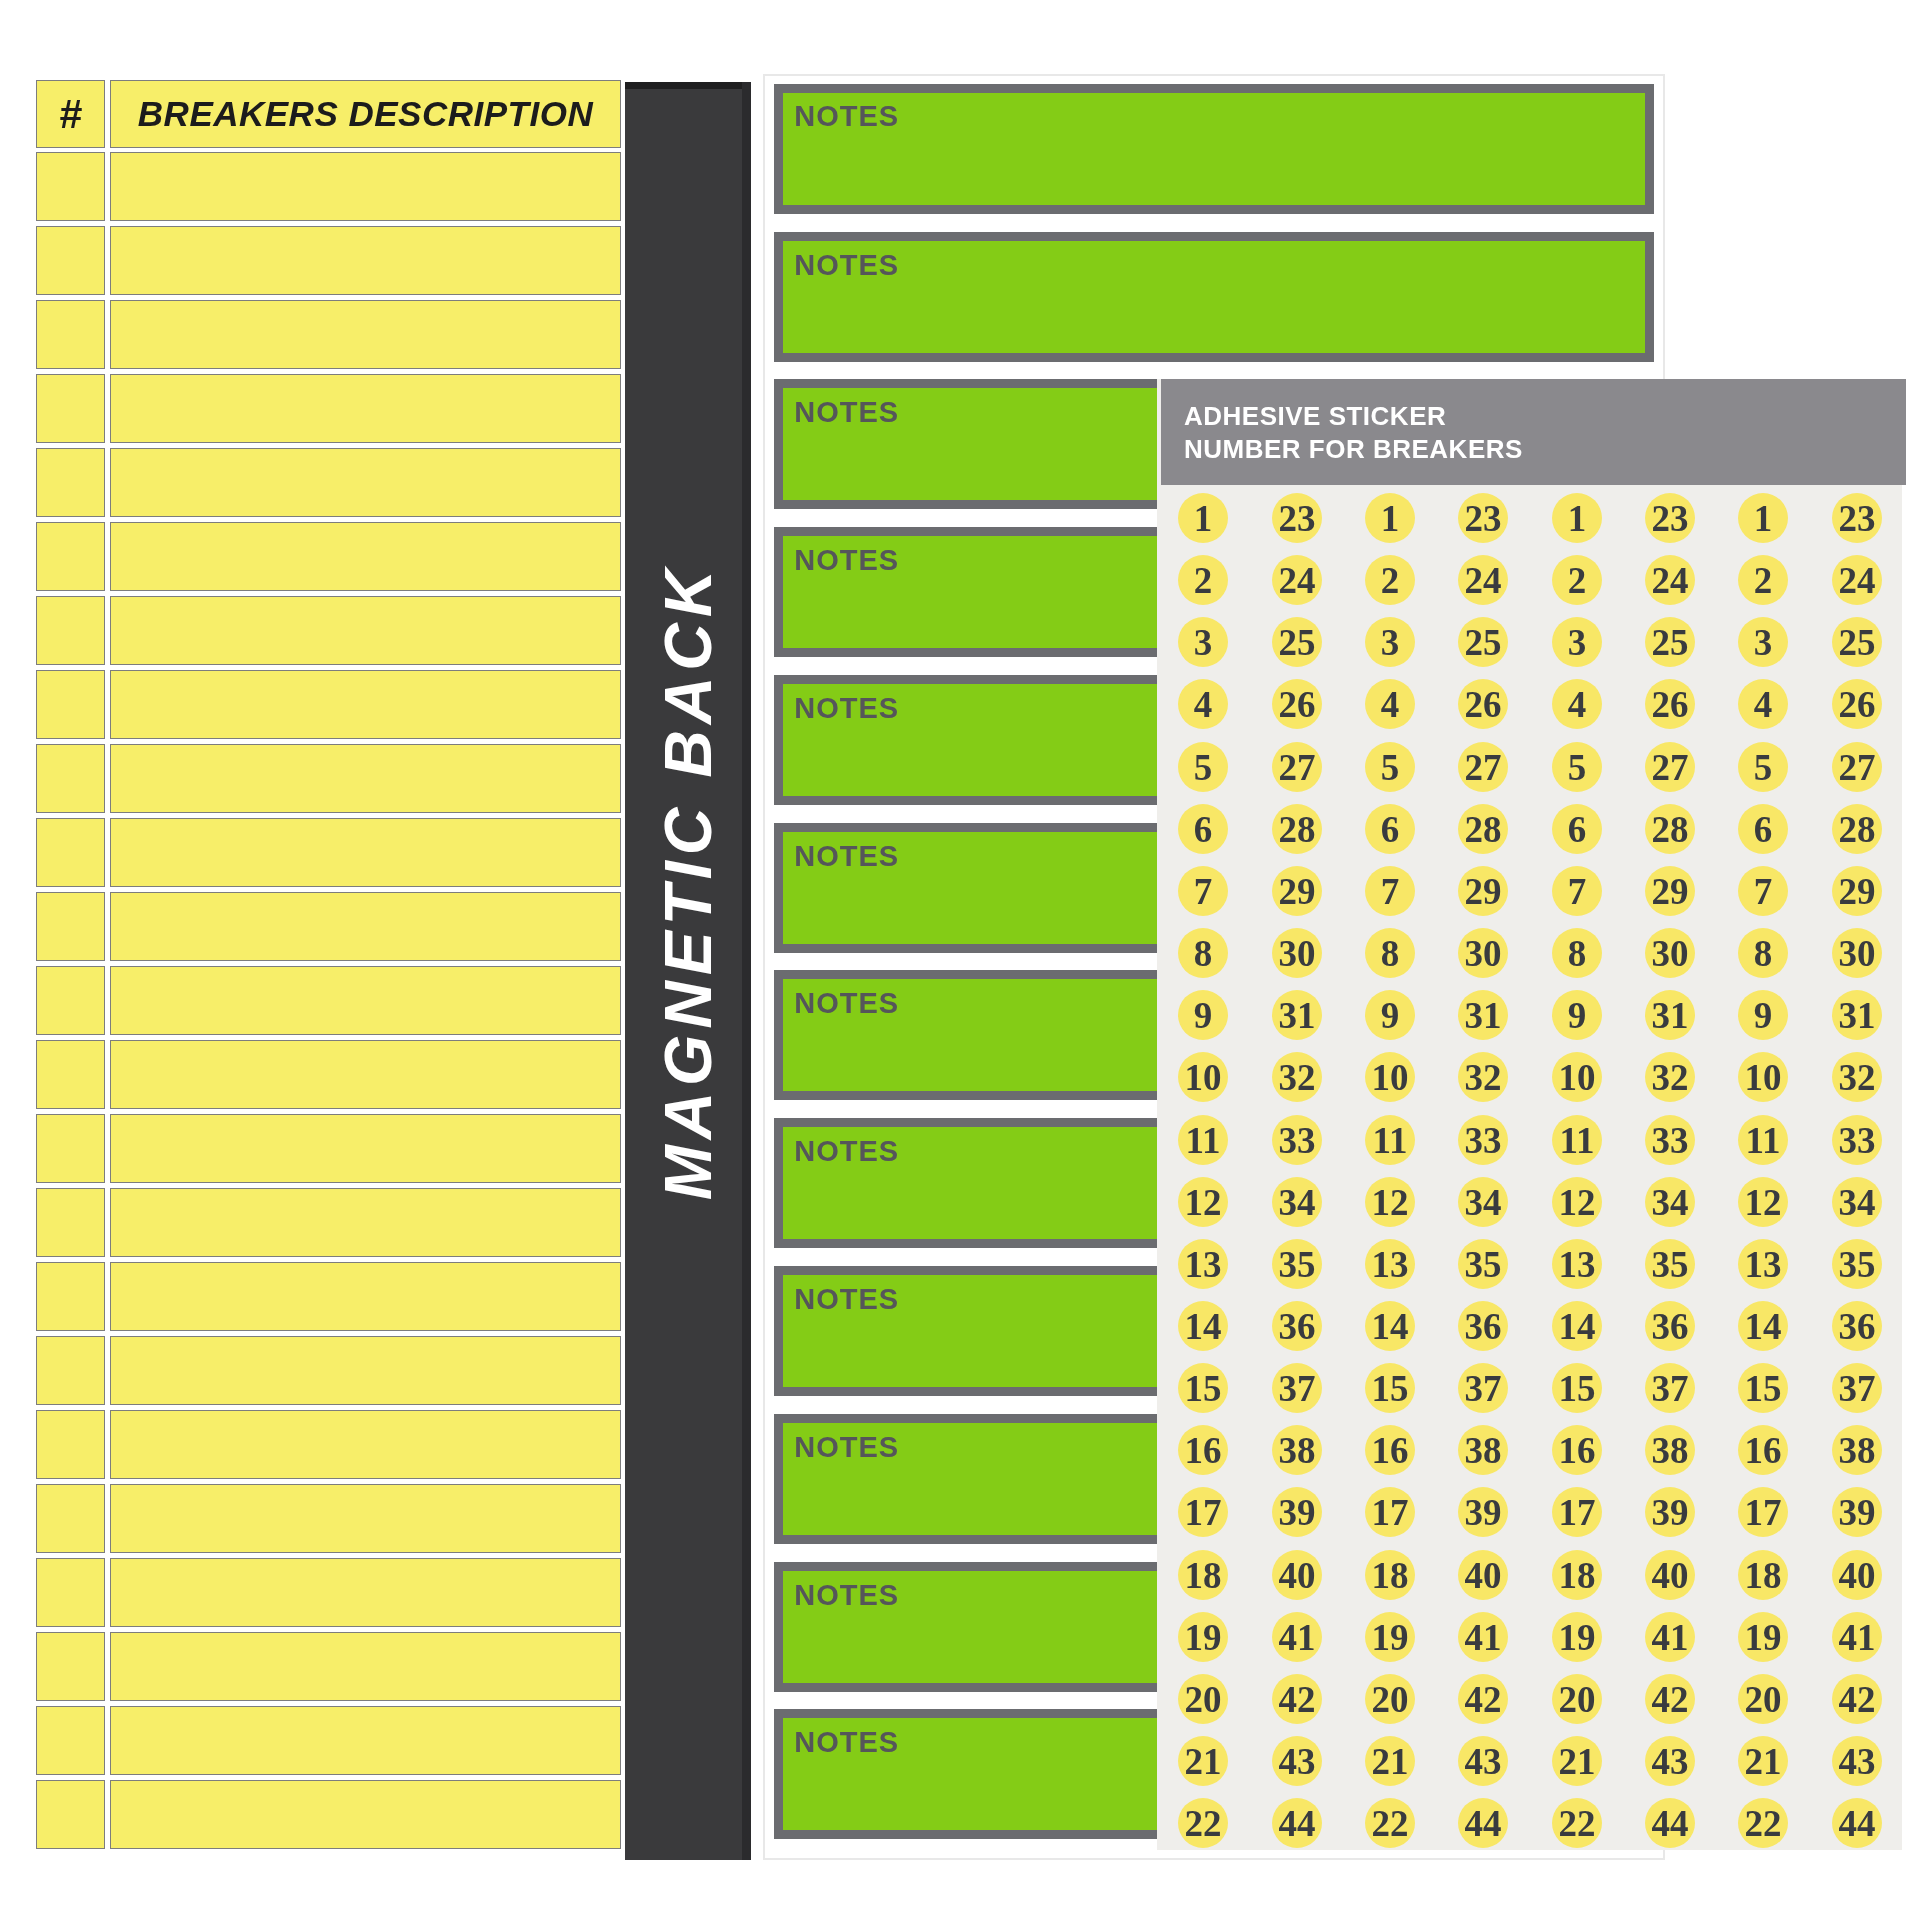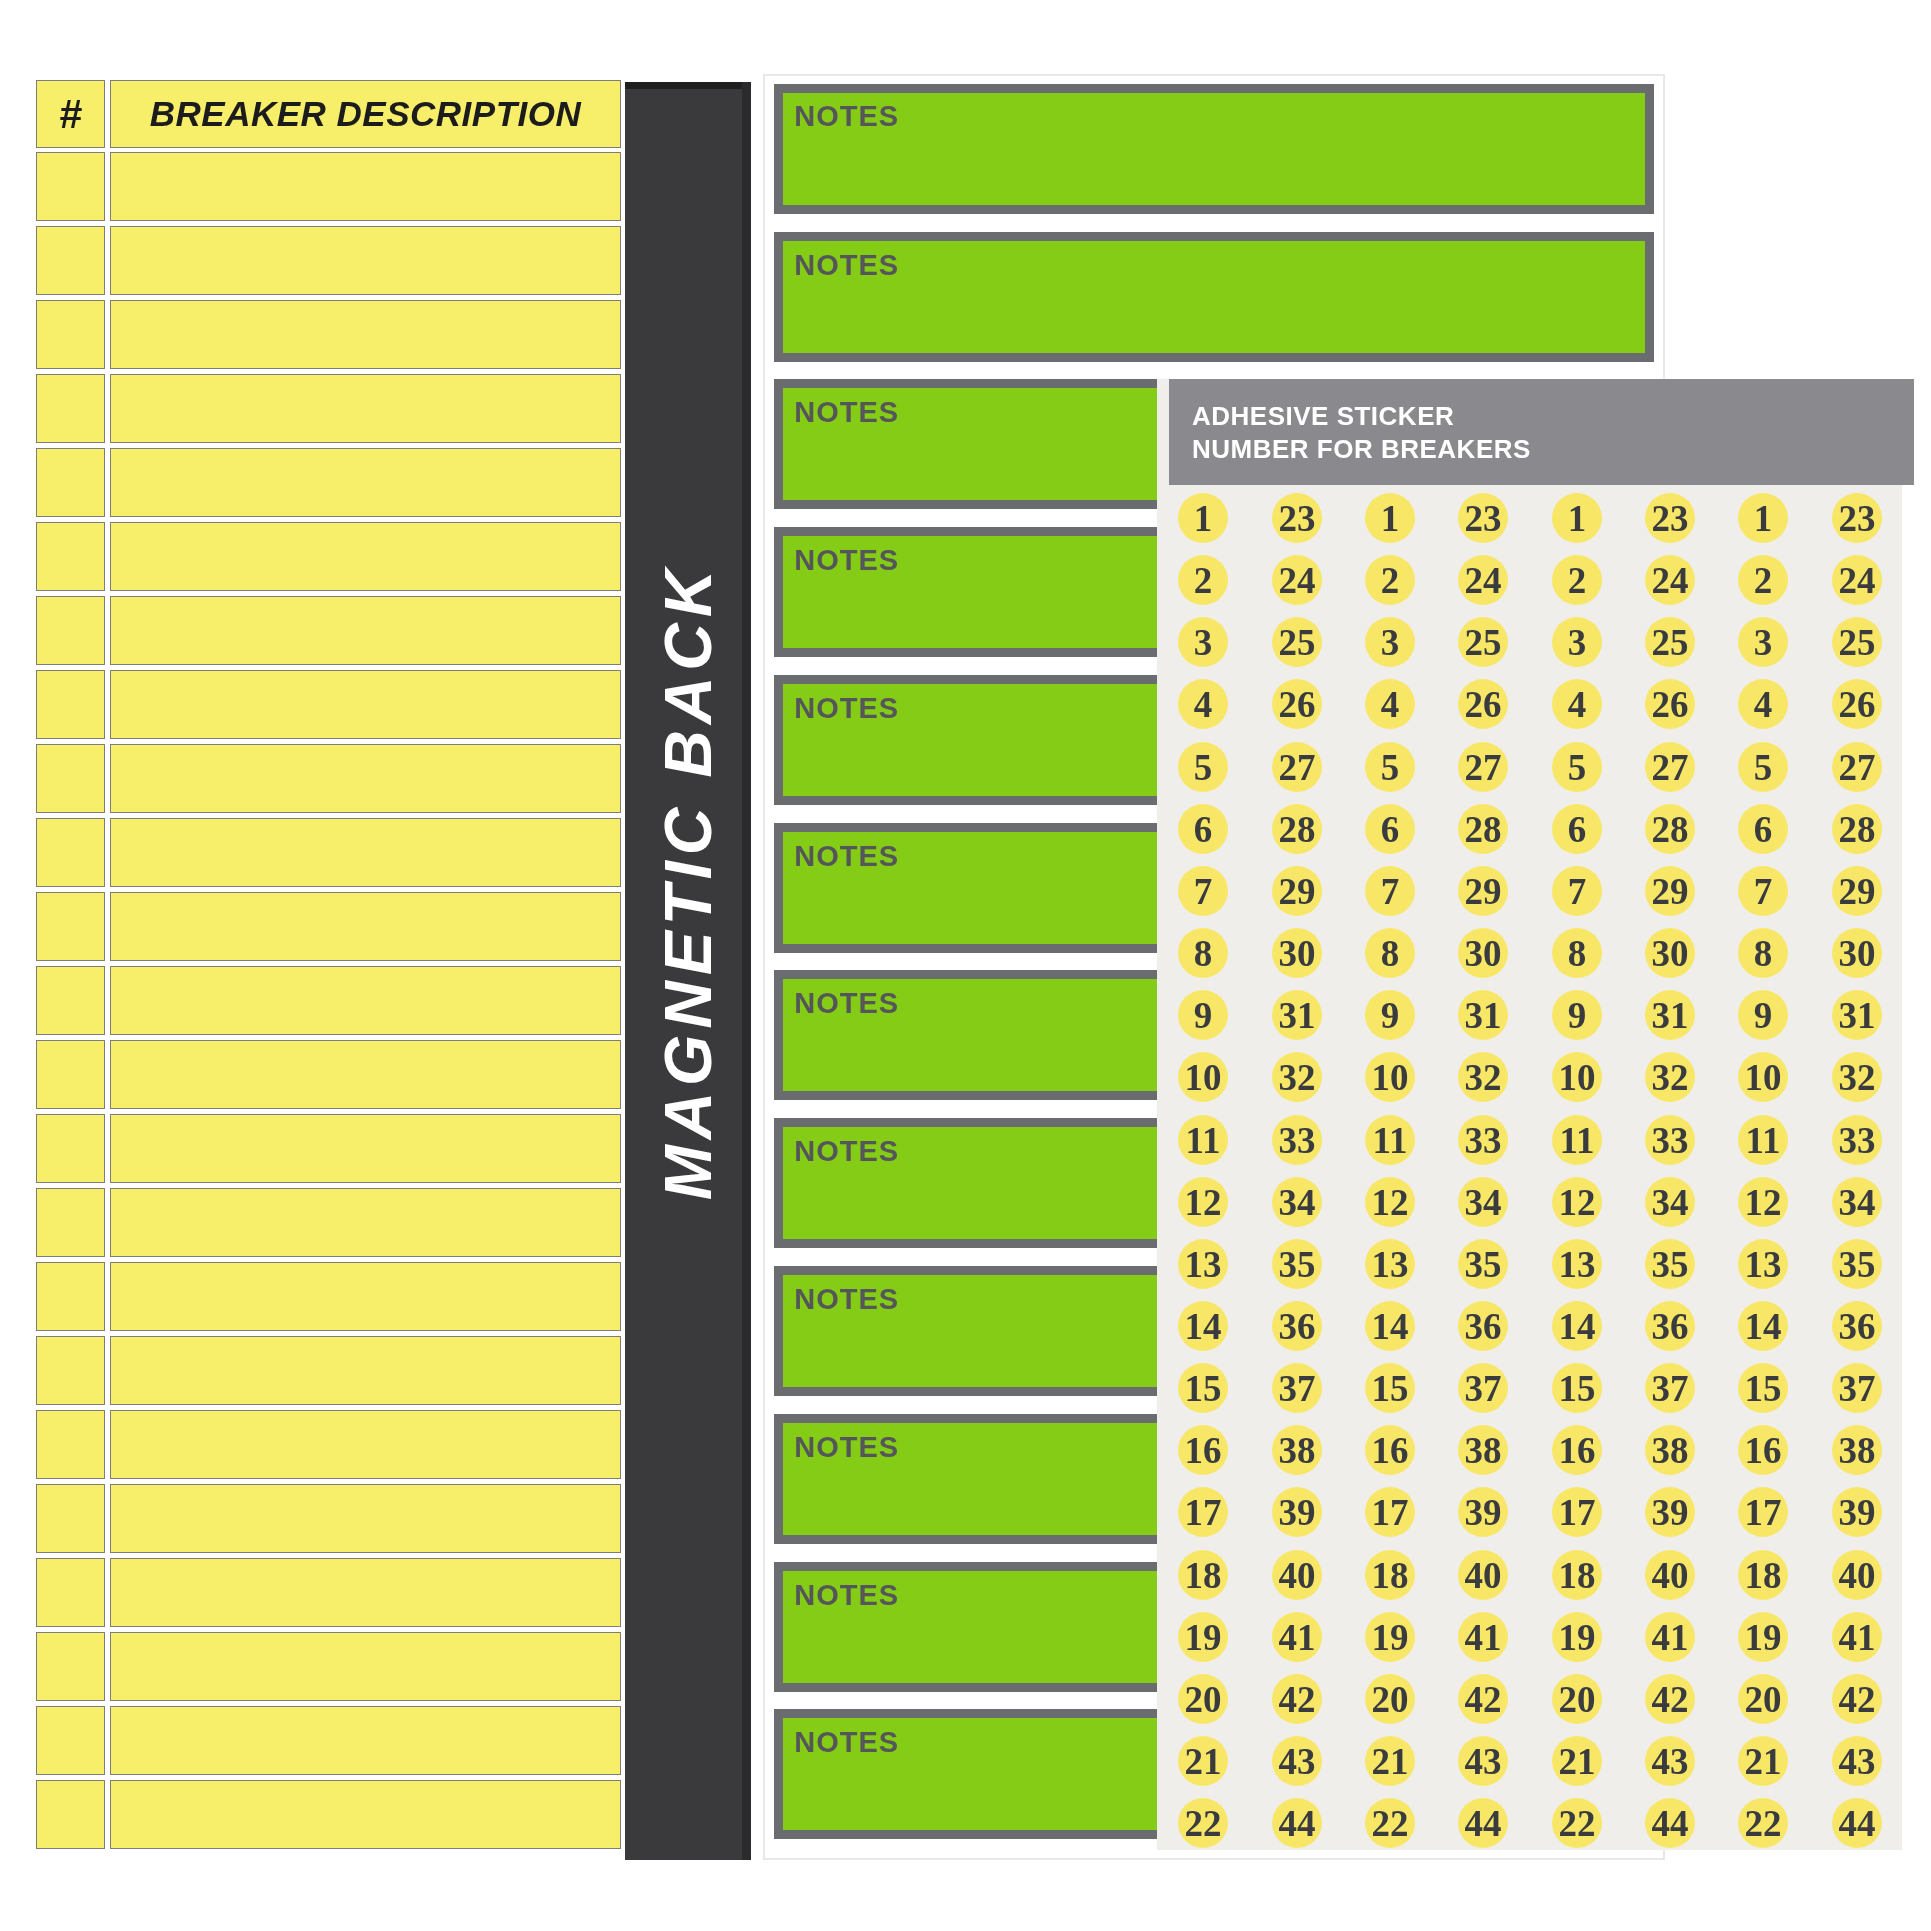--- a/index.html
+++ b/index.html
@@ -58,21 +58,21 @@
     margin: 7.7px 0 0 11.6px;
     font-size: 29px; font-weight: 800; letter-spacing: 1px; color: #55565a;
   }
 
   
   .sticker-sheet {
     position: absolute; left: 1157px; top: 379px; width: 745px; height: 1471px;
     background: #efeeeb; z-index: 3;
   }
   .sheet-header {
-    position: absolute; left: 12px; top: 0; width: 100%; height: 106px;
+    position: absolute; left: 4px; top: 0; width: 100%; height: 106px;
     box-sizing: border-box; background: #8a898d;
     padding: 21px 0 0 23px;
   }
   .sheet-title-line {
     color: #ffffff; font-weight: 800; font-size: 26px; line-height: 33px;
     letter-spacing: 0.5px;
   }
   .sticker-circle {
     position: absolute; width: 50px; height: 50px; border-radius: 50%;
     background: #f8e766;
@@ -80,21 +80,21 @@
     font-size: 37px; line-height: 52px; text-align: center;
   }
 </style>
 </head>
 <body>
 
 <div id="page">
 
   <div class="breaker-table">
     <div class="cell num-col hdr-cell hdr-num">#</div>
-    <div class="cell desc-col hdr-cell hdr-desc">BREAKER DESCRIPTION</div>
+    <div class="cell desc-col hdr-cell hdr-desc">BREAKERS DESCRIPTION</div>
 
   <div class="cell num-col" style="top: 72px;"></div>
       <div class="cell desc-col" style="top: 72px;"></div>
       <div class="cell num-col" style="top: 146px;"></div>
       <div class="cell desc-col" style="top: 146px;"></div>
       <div class="cell num-col" style="top: 220px;"></div>
       <div class="cell desc-col" style="top: 220px;"></div>
       <div class="cell num-col" style="top: 294px;"></div>
       <div class="cell desc-col" style="top: 294px;"></div>
       <div class="cell num-col" style="top: 368px;"></div>

